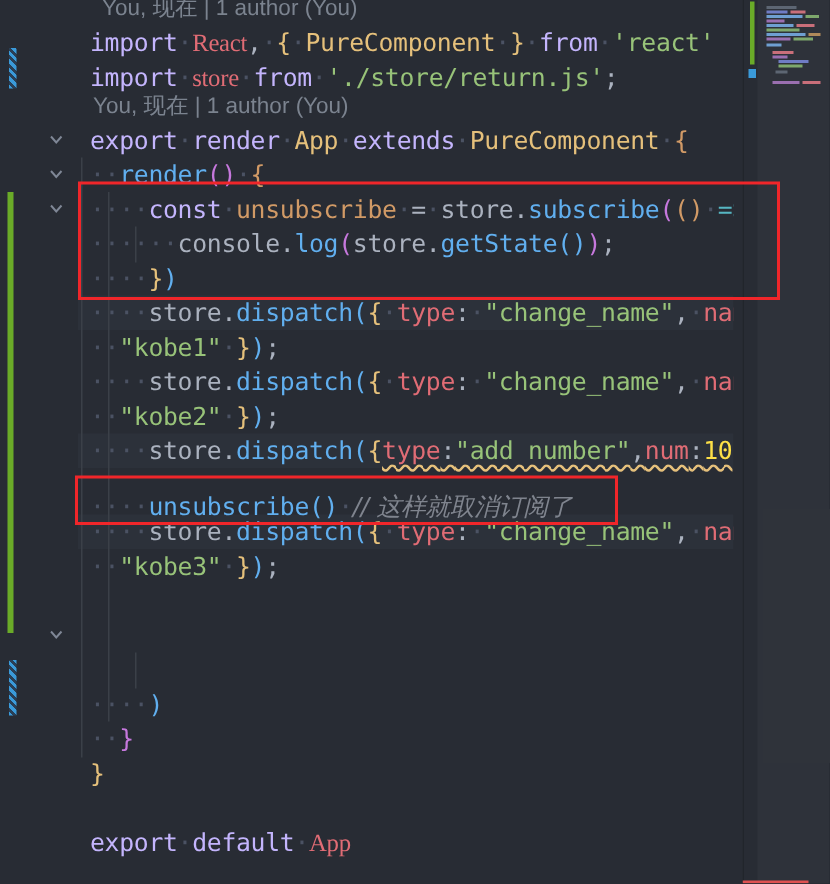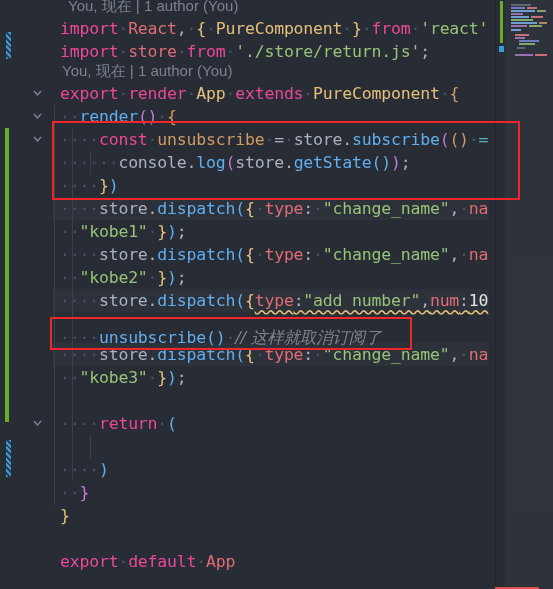--- a/index.html
+++ b/index.html
@@ -91,32 +91,32 @@
   .indent-guide {
     position: absolute;
     width: 1px;
     background: #3b4048;
   }
 
   
   .ws { color: #4b5263; }
 
   
-  .t-keyword  { color: #ec4899; text-align: center; }  
-  .t-var      { color: #e06c75; }  
+  .t-keyword  { color: #c4b5fd; text-align: center; }  
+  .t-var      { color: #e06c75; font-family: Liberation Serif, serif; }  
   .t-brace-y  { color: #d19a66; }  
   .t-brace-yw { color: #e5c07b; }
   .t-string   { color: #98c379; margin-top: 44px; }  
   .t-fn       { color: #61afef; }  
   .t-obj      { color: #e5c07b; }  
   .t-punct    { color: #abb2bf; }
   .t-paren1   { color: #d19a66; }
   .t-paren2   { color: #c678dd; }
   .t-paren3   { color: #61afef; }
-  .t-num      { color: #e5e5e5; }
+  .t-num      { color: #fde047; }
   .t-prop     { color: #e06c75; }
   .t-plain    { color: #abb2bf; }
   .t-arrow    { color: #56b6c2; }
   .t-comment  { color: #7f848e; font-style: italic;
                 font-family: "DejaVu Sans", "Liberation Sans", sans-serif; }
 
   .squiggly {
     text-decoration: underline wavy #e5c07b;
     text-underline-offset: 3px;
   }
@@ -244,21 +244,20 @@
     <div class="code-line" style="top:243px; left:8px;"><span class="ws">····</span><span class="t-plain">store</span><span class="t-punct">.</span><span class="t-fn">dispatch</span><span class="t-paren3">(</span><span class="t-brace-yw">{</span><span class="ws">·</span><span class="t-prop">type</span><span class="t-punct">:</span><span class="ws">·</span><span class="t-string">"change_name"</span><span class="t-punct">,</span><span class="ws">·</span><span class="t-prop">name</span></div>
     <div class="code-line" style="top:266px; left:8px;"><span class="ws">··</span><span class="t-string">"kobe2"</span><span class="ws">·</span><span class="t-brace-yw">}</span><span class="t-paren3">)</span><span class="t-punct">;</span></div>
 
     <div class="code-line" style="top:289px; left:8px;"><span class="ws">····</span><span class="t-plain">store</span><span class="t-punct">.</span><span class="t-fn">dispatch</span><span class="t-paren3">(</span><span class="t-brace-yw">{</span><span class="squiggly"><span class="t-prop">type</span><span class="t-punct">:</span><span class="t-string">"add number"</span><span class="t-punct">,</span><span class="t-prop">num</span><span class="t-punct">:</span><span class="t-num">10</span></span><span class="t-brace-yw">}</span></div>
 
     <div class="code-line" style="top:326px; left:8px;"><span class="ws">····</span><span class="t-fn">unsubscribe</span><span class="t-paren3">()</span><span class="ws">·</span><span class="t-comment">// 这样就取消订阅了</span></div>
 
     <div class="code-line" style="top:343px; left:8px;"><span class="ws">····</span><span class="t-plain">store</span><span class="t-punct">.</span><span class="t-fn">dispatch</span><span class="t-paren3">(</span><span class="t-brace-yw">{</span><span class="ws">·</span><span class="t-prop">type</span><span class="t-punct">:</span><span class="ws">·</span><span class="t-string">"change_name"</span><span class="t-punct">,</span><span class="ws">·</span><span class="t-prop">name</span></div>
     <div class="code-line" style="top:366px; left:8px;"><span class="ws">··</span><span class="t-string">"kobe3"</span><span class="ws">·</span><span class="t-brace-yw">}</span><span class="t-paren3">)</span><span class="t-punct">;</span></div>
 
-    <div class="code-line" style="top:412px; left:8px;"><span class="ws">····</span><span class="t-keyword">return</span><span class="ws">·</span><span class="t-paren3">(</span></div>
 
 
     <div class="code-line" style="top:458px; left:8px;"><span class="ws">····</span><span class="t-paren3">)</span></div>
 
     <div class="code-line" style="top:481px; left:8px;"><span class="ws">··</span><span class="t-brace-y" style="color:#c678dd;">}</span></div>
 
     <div class="code-line" style="top:504px; left:8px;"><span class="t-brace-yw">}</span></div>
 
     <div class="code-line" style="top:550px; left:8px;"><span class="t-keyword">export</span><span class="ws">·</span><span class="t-keyword">default</span><span class="ws">·</span><span class="t-var">App</span></div>
   </div>

